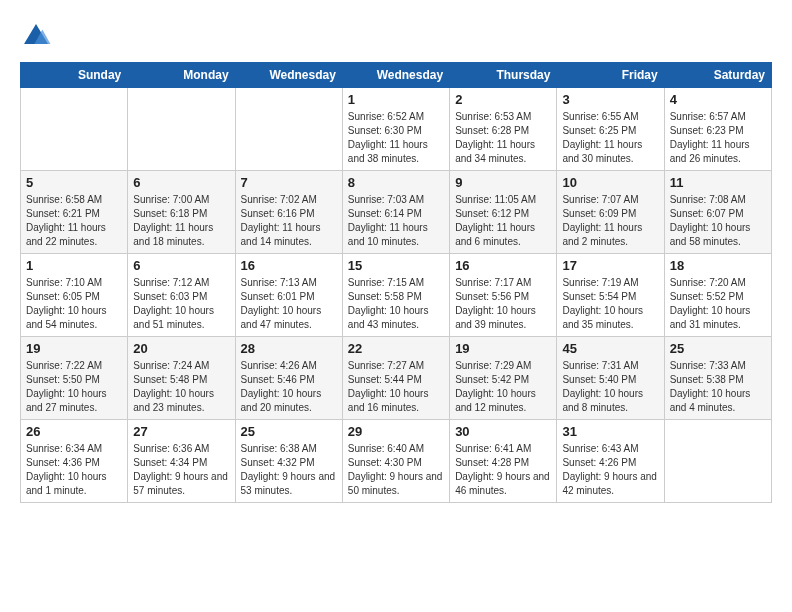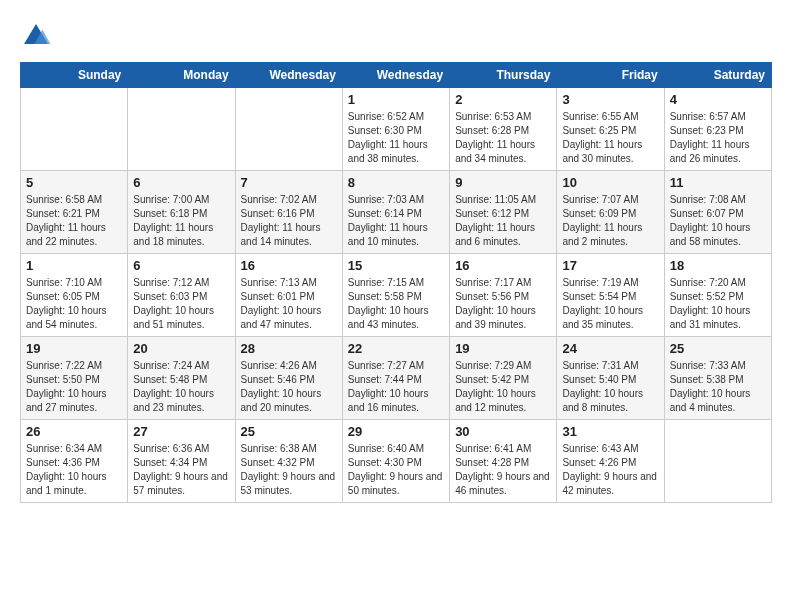--- a/index.html
+++ b/index.html
@@ -249,31 +249,31 @@
         </td>
         <td>
           <div class="day-number">28</div>
           <div class="day-info">Sunrise: 4:26 AM
 Sunset: 5:46 PM
 Daylight: 10 hours and 20 minutes.</div>
         </td>
         <td>
           <div class="day-number">22</div>
           <div class="day-info">Sunrise: 7:27 AM
-Sunset: 7:44 PM
+Sunset: 5:44 PM
 Daylight: 10 hours and 16 minutes.</div>
         </td>
         <td>
           <div class="day-number">19</div>
           <div class="day-info">Sunrise: 7:29 AM
 Sunset: 5:42 PM
 Daylight: 10 hours and 12 minutes.</div>
         </td>
         <td>
-          <div class="day-number">24</div>
+          <div class="day-number">45</div>
           <div class="day-info">Sunrise: 7:31 AM
 Sunset: 5:40 PM
 Daylight: 10 hours and 8 minutes.</div>
         </td>
         <td>
           <div class="day-number">25</div>
           <div class="day-info">Sunrise: 7:33 AM
 Sunset: 5:38 PM
 Daylight: 10 hours and 4 minutes.</div>
         </td>

